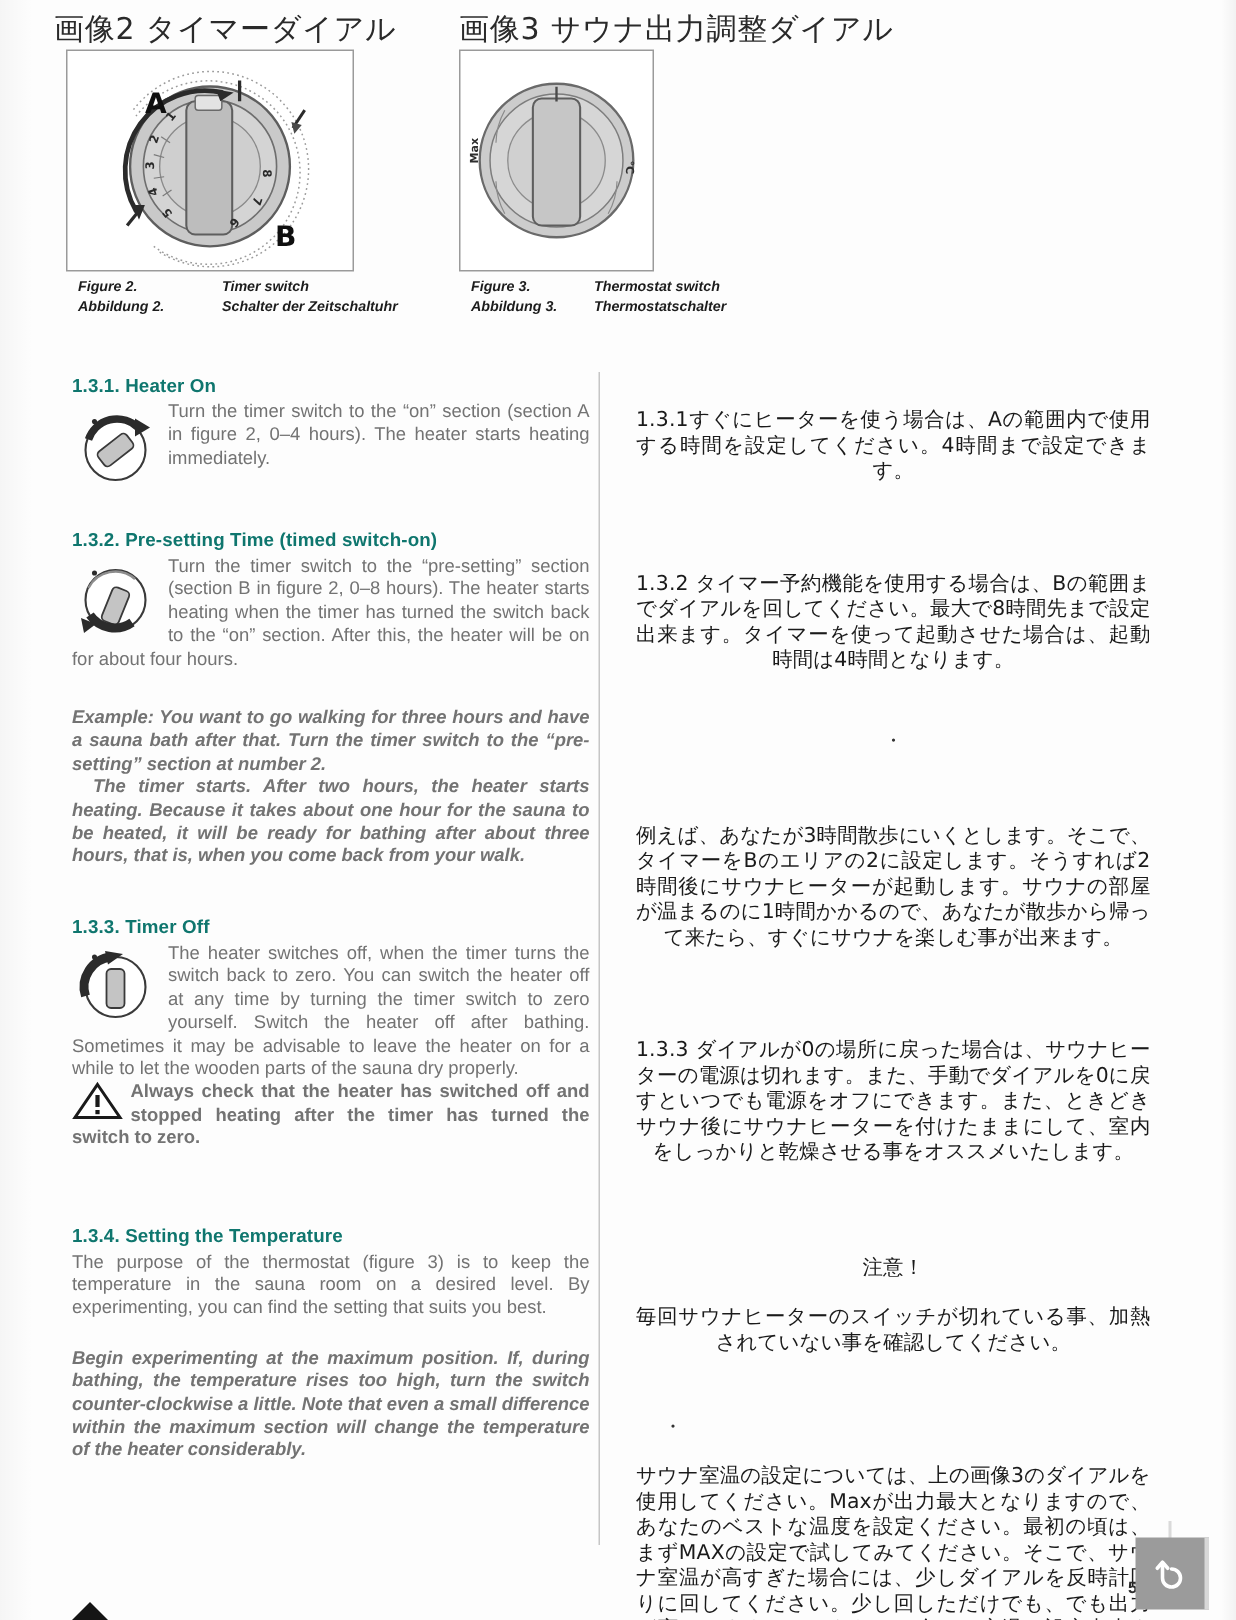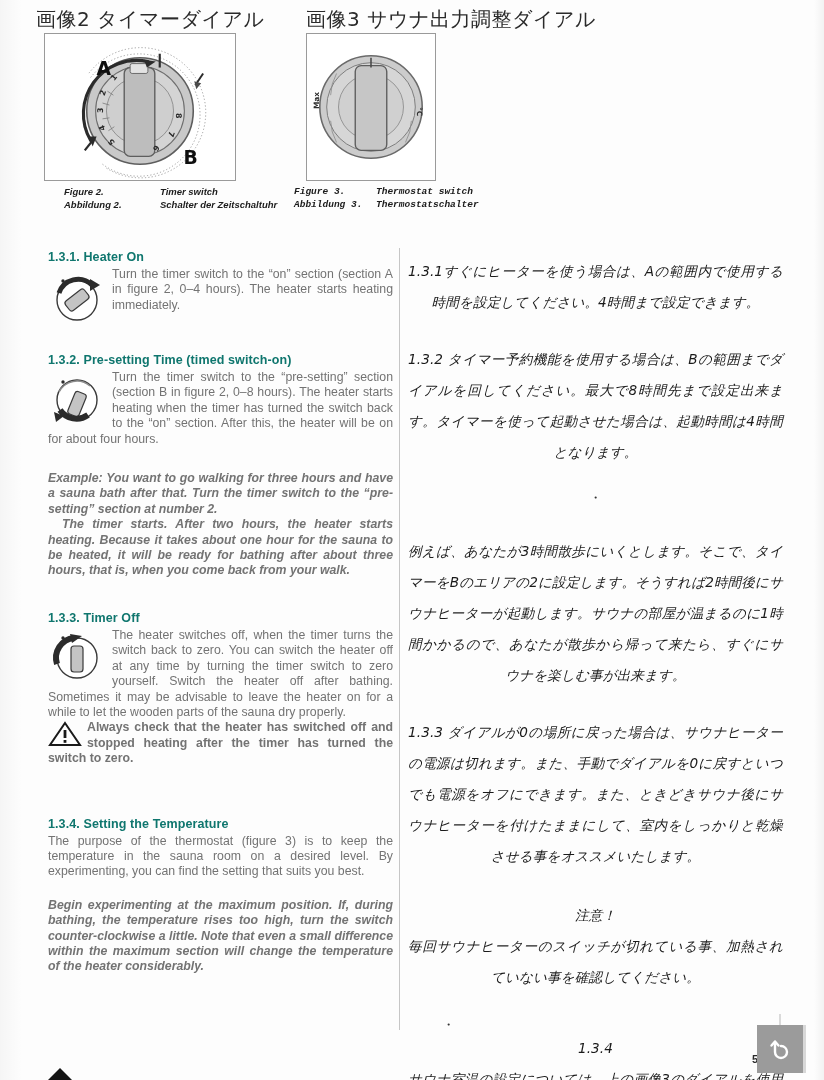--- a/index.html
+++ b/index.html
@@ -63,22 +63,22 @@
   .caption-block {
     position: absolute;
     font-family: "Liberation Sans", sans-serif;
     font-style: italic;
     font-weight: bold;
     font-size: 9.5px;
     line-height: 12.5px;
     color: #1c1c1c;
     white-space: nowrap;
   }
-  #caption-timer { left: 64px; top: 186px; }
-  #caption-thermo { left: 294px; top: 186px; font-family: Liberation Mono, monospace; }
+  #caption-timer { left: 52px; top: 186px; }
+  #caption-thermo { left: 314px; top: 186px; }
   .caption-row { display: block; }
   .cap-label { display: inline-block; }
   #caption-timer .cap-label { width: 96px; }
   #caption-thermo .cap-label { width: 82px; }
 
   
   #col-divider {
     position: absolute;
     left: 399px;
     top: 248px;
@@ -142,26 +142,25 @@
   
   #col-ja {
     position: absolute;
     left: 408px;
     top: 256px;
     width: 375px;
     font-family: "DejaVu Sans", sans-serif;
   }
   .ja-p {
     font-size: 13.6px;
-    line-height: 31px;
-    margin: 0;
+    line-height: 17px;
+    margin: 16px;
     text-align: center;
     color: #1a1a1a;
     letter-spacing: 0.1px;
-    font-style: italic;
   }
   .ja-p.lead-left { text-align: justify; text-align-last: center; }
   .ja-dot {
     text-align: center;
     font-size: 13px;
     line-height: 16px;
     color: #333;
   }
   .ja-dot.left-dot { text-align: left; padding-left: 34px; }
   .jsp-1 { height: 26px; }
@@ -432,21 +431,20 @@
 
     <div class="jsp-5"></div>
 
     <p class="ja-p">注意！</p>
     <p class="ja-p lead-left">毎回サウナヒーターのスイッチが切れている事、加熱されていない事を確認してください。</p>
 
     <div class="jsp-6"></div>
 
     <div class="ja-dot left-dot">・</div>
 
-    <p class="ja-p">1.3.4</p>
     <p class="ja-p lead-left">サウナ室温の設定については、上の画像3のダイアルを使用してください。Maxが出力最大となりますので、あなたのベストな温度を設定ください。最初の頃は、まずMAXの設定で試してみてください。そこで、サウナ室温が高すぎた場合には、少しダイアルを反時計回りに回してください。少し回しただけでも、でも出力が変わりますので、あなたに合った室温に設定出来ます。</p>
 
   </div>
 
   <div id="page-number">5</div>
 
   <div id="scroll-hint"></div>
   <div id="back-button">
     <svg width="28" height="28" viewBox="0 0 28 28" xmlns="http://www.w3.org/2000/svg">
       <path d="M 9 7 L 9 17 A 6 6 0 1 0 15 11" fill="none" stroke="#ffffff" stroke-width="2.4" stroke-linecap="round" stroke-linejoin="round"></path>

